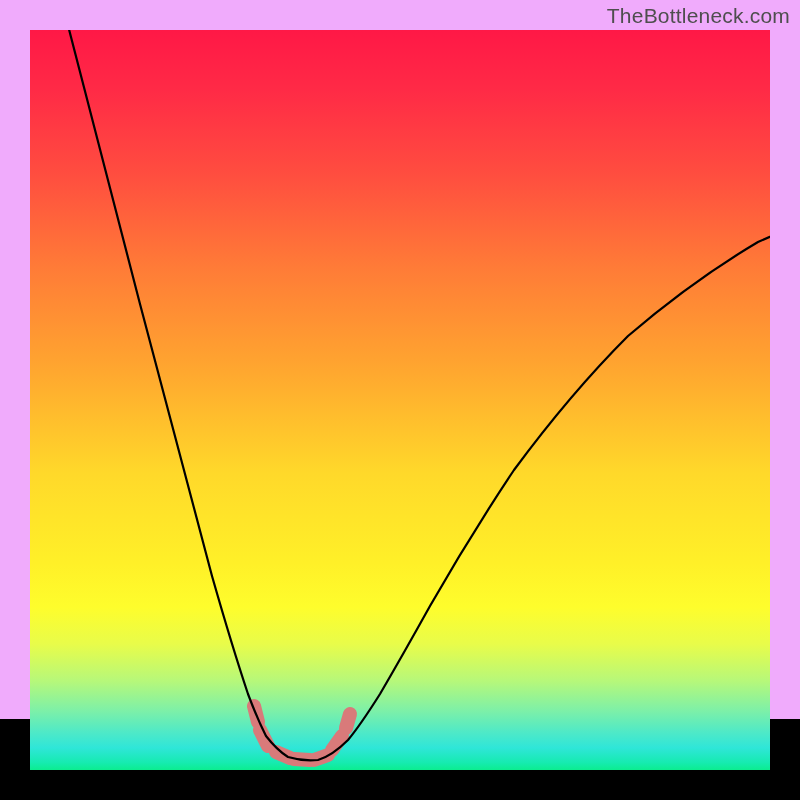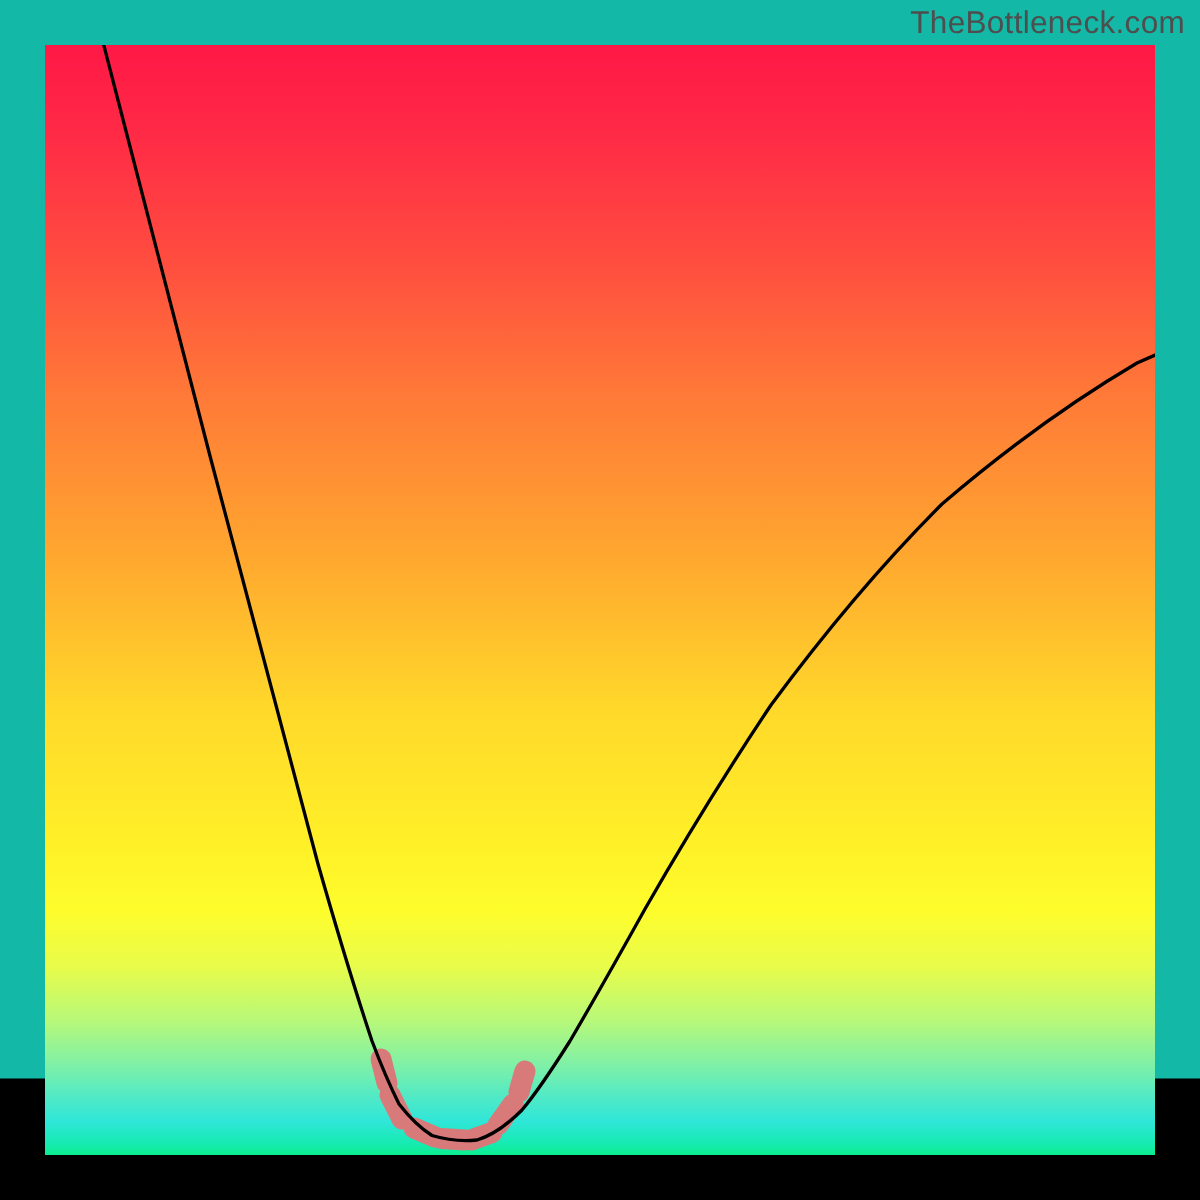--- a/index.html
+++ b/index.html
@@ -10,21 +10,21 @@
     background: #000;
     overflow: hidden;
     font-family: Arial, Helvetica, sans-serif;
   }
   .frame {
     position: absolute;
     left: 0;
     top: 0;
     width: 800px;
     height: 719px;
-    background: #14b8a6;
+    background: #f0abfc;
   }
   .plot-area {
     position: absolute;
     left: 30px;
     top: 30px;
     width: 740px;
     height: 740px;
     overflow: hidden;
   }
   .gradient-bg {

